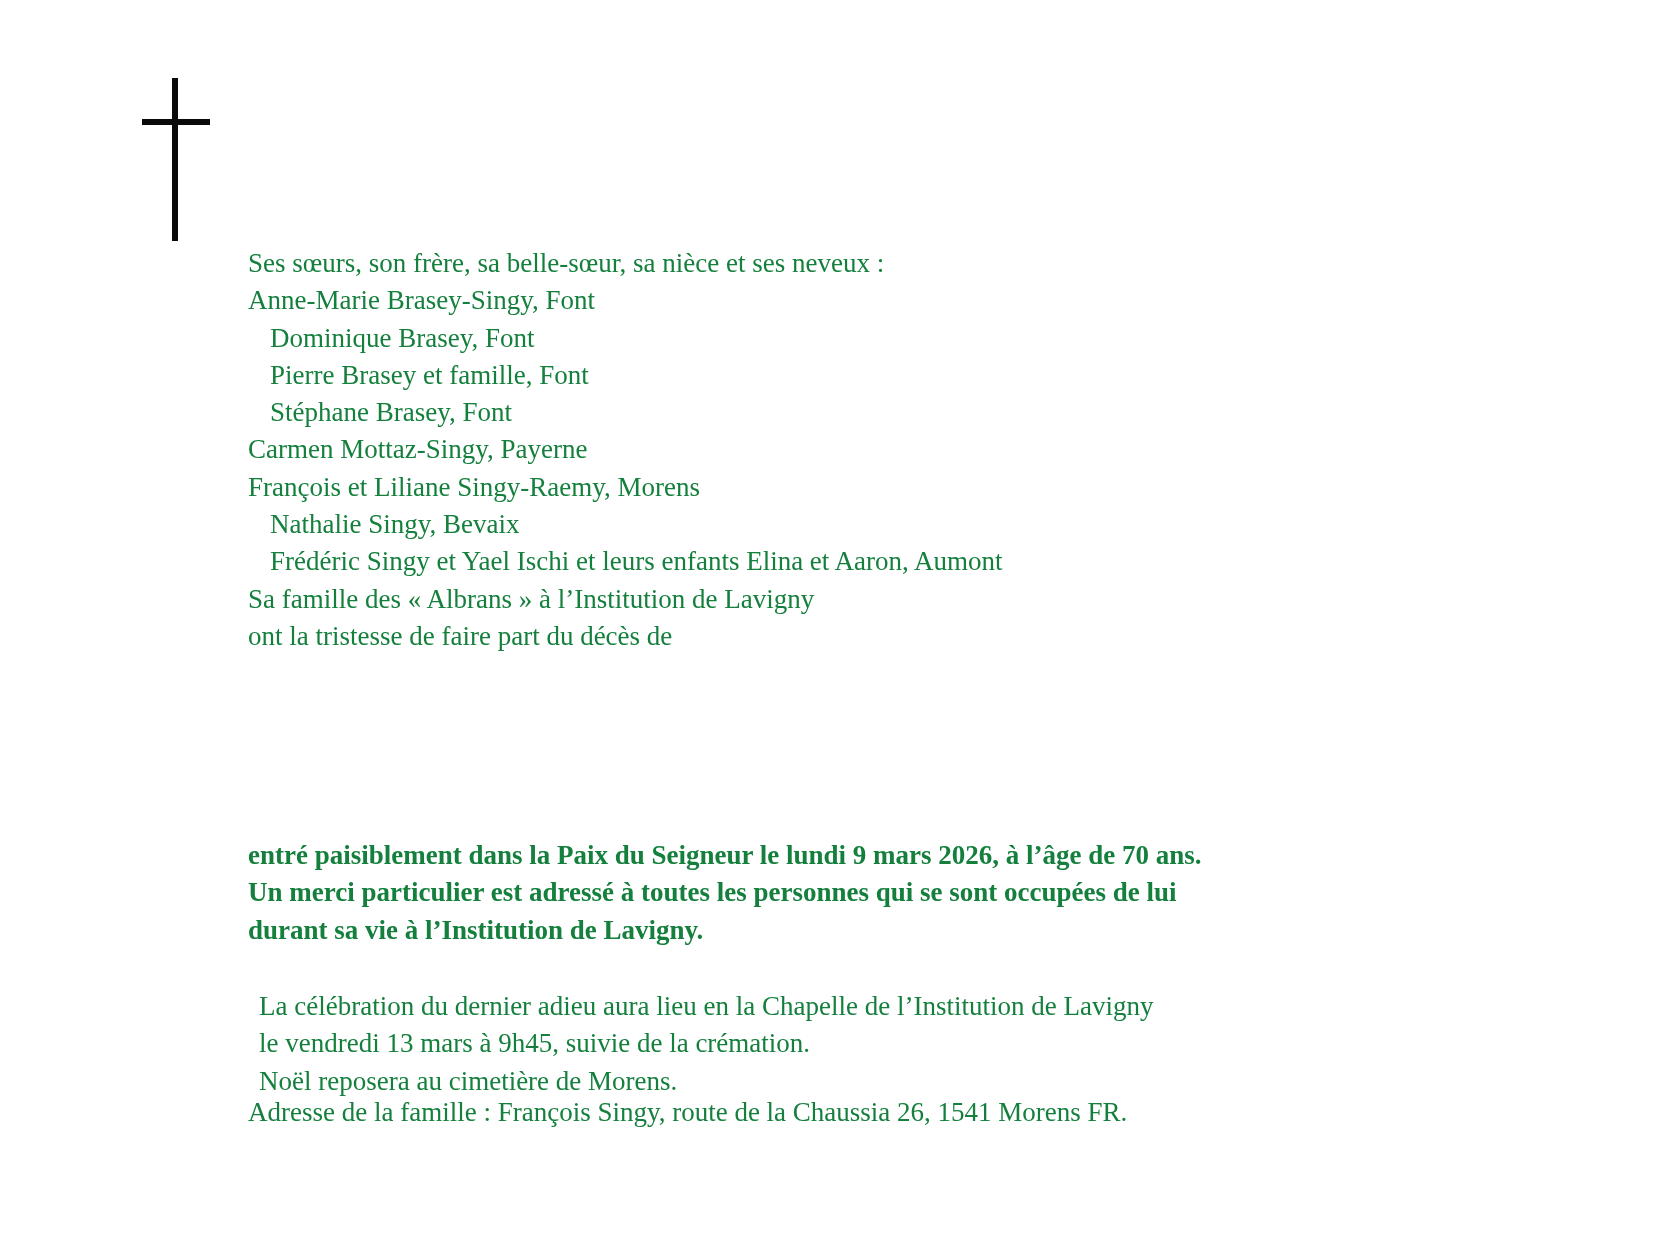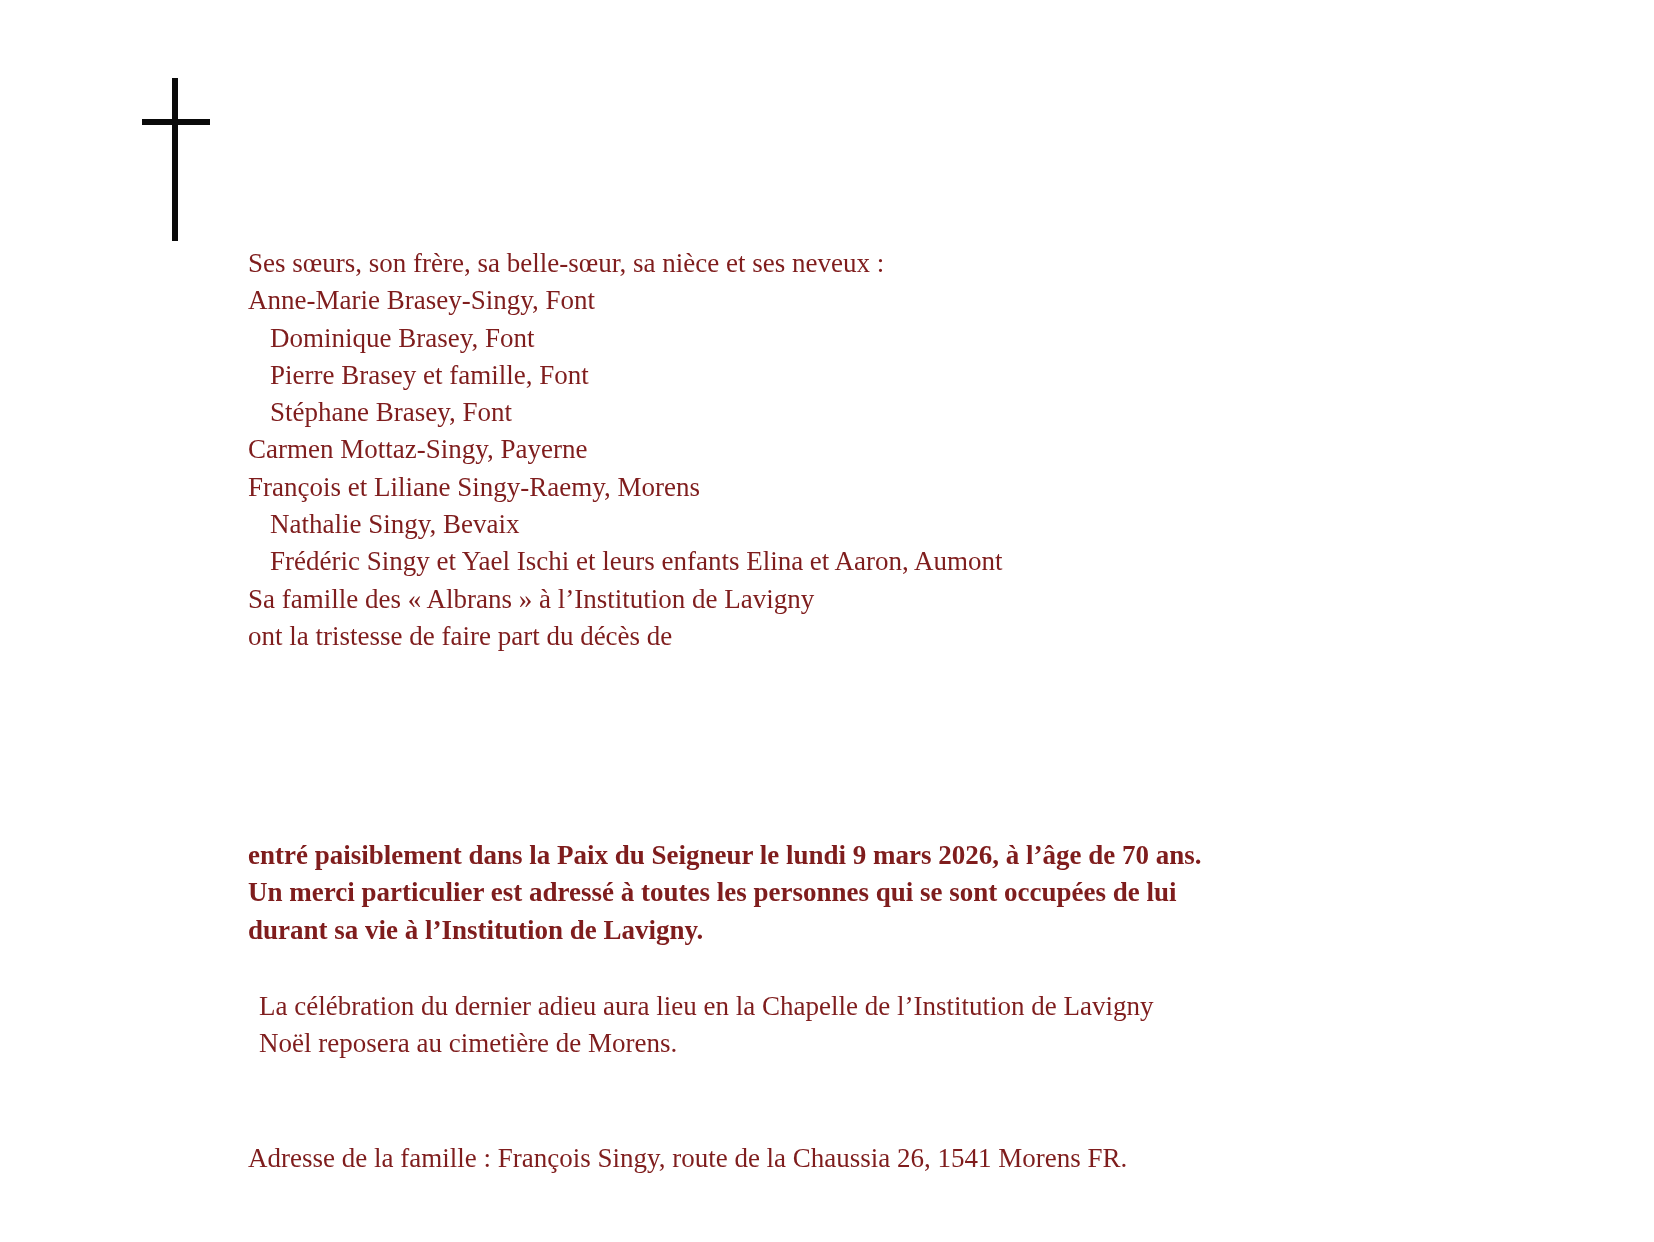--- a/index.html
+++ b/index.html
@@ -29,37 +29,37 @@
     left: 142px; top: 119px;
     width: 68px; height: 6px;
     background: #0a0a0a;
   }
   .block {
     position: absolute;
     left: 248px;
     width: 1260px;
     font-size: 27px;
     line-height: 37.3px;
-    color: #7f1d1d;
+    color: #15803d;
   }
   .line { white-space: nowrap; }
   .line.indent { padding-left: 22px; }
   .names-block   { top: 245px; }
   .title-block {
     top: 744px;
     width: 1210px;
     text-align: center;
     font-size: 39px;
     font-weight: bold;
     line-height: 46px;
     white-space: nowrap;
   }
   .death-block   { top: 837px; font-weight: bold; }
   .ceremony-block{ top: 988px; margin-left: 11px; }
-  .address-block { top: 1140px; }
+  .address-block { top: 1094px; }
 </style>
 </head>
 <body>
 
 <div class="page">
 
   <div class="cross">
     <div class="cross-v"></div>
     <div class="cross-h"></div>
   </div>
@@ -80,20 +80,21 @@
 
 
   <div class="block death-block">
     <div class="line">entré paisiblement dans la Paix du Seigneur le lundi 9 mars 2026, à l’âge de 70 ans.</div>
     <div class="line">Un merci particulier est adressé à toutes les personnes qui se sont occupées de lui</div>
     <div class="line">durant sa vie à l’Institution de Lavigny.</div>
   </div>
 
   <div class="block ceremony-block">
     <div class="line">La célébration du dernier adieu aura lieu en la Chapelle de l’Institution de Lavigny</div>
+    <div class="line">le vendredi 13 mars à 9h45, suivie de la crémation.</div>
     <div class="line">Noël reposera au cimetière de Morens.</div>
   </div>
 
   <div class="block address-block">
     <div class="line">Adresse de la famille : François Singy, route de la Chaussia 26, 1541 Morens FR.</div>
   </div>
 
 </div>
 
 </body></html>

